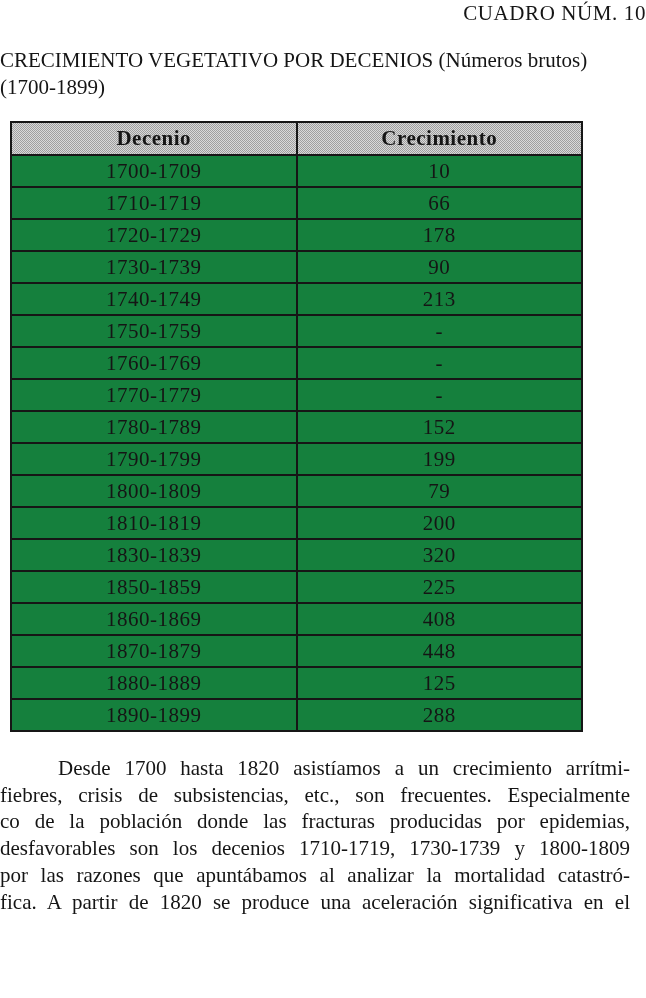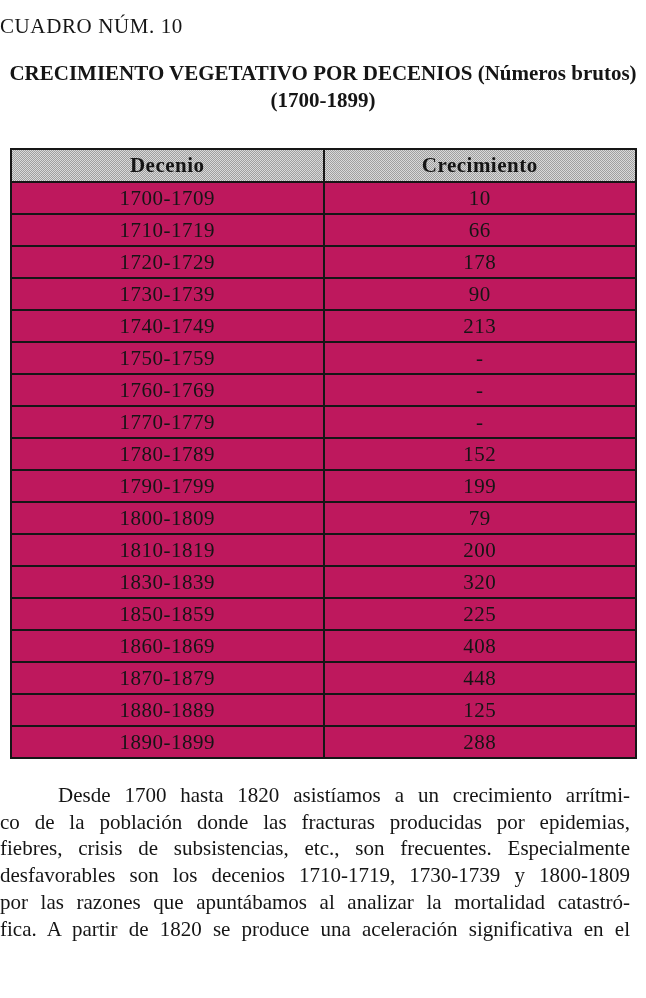--- a/index.html
+++ b/index.html
@@ -14,59 +14,56 @@
     font-family: "Liberation Serif", "DejaVu Serif", serif;
     color: #151515;
     -webkit-font-smoothing: antialiased;
   }
   .page {
     position: relative;
     width: 646px;
     height: 998px;
   }
   .cuadro-title {
-    margin-top: 13px;
-    text-align: left;
+    text-align: right;
     font-size: 21px;
     line-height: 26px;
     letter-spacing: 0.6px;
   }
   .table-title {
     margin-top: 21px;
-    text-align: center;
     font-size: 21px;
     line-height: 27px;
-    font-weight: bold;
   }
   table.data-table {
     border-collapse: collapse;
     margin-left: 10px;
-    margin-top: 34px;
-    width: 627px;
+    margin-top: 20px;
+    width: 573px;
     table-layout: fixed;
   }
   table.data-table th,
   table.data-table td {
     border: 2px solid #161616;
     text-align: center;
     vertical-align: middle;
     font-size: 21px;
     letter-spacing: 0.5px;
     padding: 0;
   }
   table.data-table th {
     height: 31px;
     font-weight: bold;
     background-color: #b9b9b9;
     background-image: repeating-conic-gradient(#9f9f9f 0% 25%, #d9d9d9 0% 50%);
     background-size: 2px 2px;
   }
   table.data-table td {
     height: 30px;
-    background: #be185d;
+    background: #15803d;
   }
   .paragraph {
     margin: 23px 8px 0 0;
     width: 630px;
     font-size: 21px;
     line-height: 26.7px;
   }
   .pline {
     text-align: justify;
     text-align-last: justify;
@@ -166,20 +163,20 @@
         </tr>
         <tr>
           <td>1890-1899</td>
           <td>288</td>
         </tr>
       </tbody>
   </table>
 
   <div class="paragraph" id="paragraph">
       <div class="pline indent">Desde 1700 hasta 1820 asistíamos a un crecimiento arrítmi-</div>
+      <div class="pline">fiebres, crisis de subsistencias, etc., son frecuentes. Especialmente</div>
       <div class="pline">co de la población donde las fracturas producidas por epidemias,</div>
-      <div class="pline">fiebres, crisis de subsistencias, etc., son frecuentes. Especialmente</div>
       <div class="pline">desfavorables son los decenios 1710-1719, 1730-1739 y 1800-1809</div>
       <div class="pline">por las razones que apuntábamos al analizar la mortalidad catastró-</div>
       <div class="pline">fica. A partir de 1820 se produce una aceleración significativa en  el</div>
     </div>
 
 </div>
 
 </body></html>

